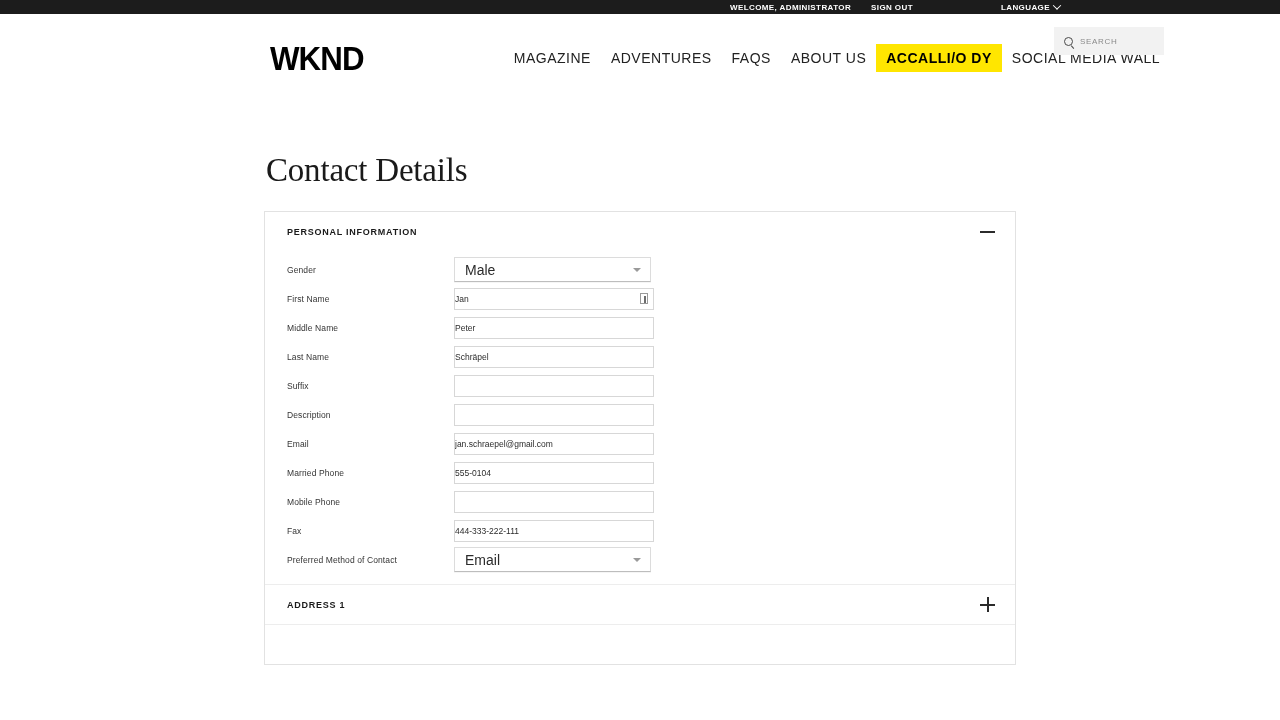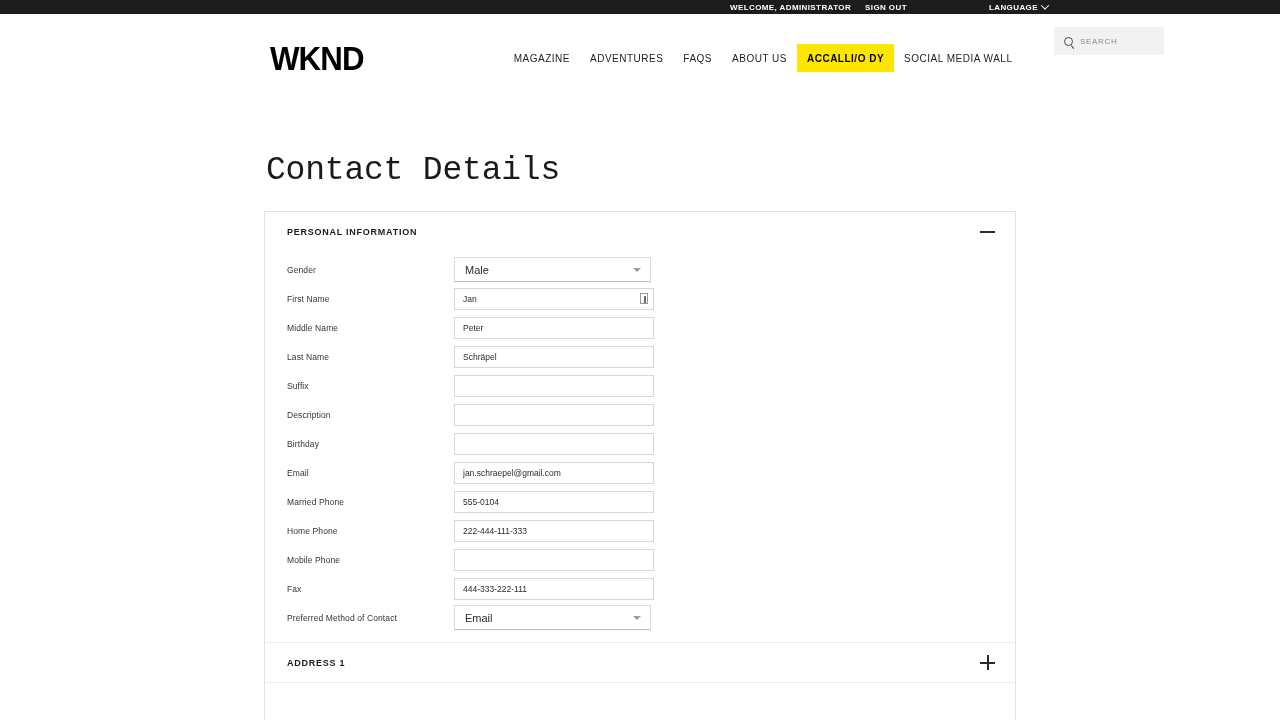--- a/index.html
+++ b/index.html
@@ -21,21 +21,21 @@
     justify-content: center;
     font-size: 8px;
     letter-spacing: 0.4px;
     font-weight: 700;
   }
   .topbar-inner {
     width: 1280px;
     display: flex;
     align-items: center;
     padding-left: 730px;
-    gap: 0;
+    gap: 6px;
   }
   .topbar-item {
     color: #ffffff;
     text-decoration: none;
     white-space: nowrap;
     margin-right: 14px;
     cursor: pointer;
   }
   .topbar-lang {
     margin-left: 68px;
@@ -83,21 +83,21 @@
   .nav {
     display: flex;
     align-items: stretch;
     margin-left: 132px;
     height: 28px;
   }
   .nav a {
     display: flex;
     align-items: center;
     padding: 0 10px;
-    font-size: 10px;
+    font-size: 14px;
     letter-spacing: 0.5px;
     color: #222222;
     text-decoration: none;
     font-weight: 400;
     white-space: nowrap;
     cursor: pointer;
   }
   .nav a.active {
     background: #ffe600;
     font-weight: 700;
@@ -137,21 +137,21 @@
     color: #8a8a8a;
   }
 
   
   .content {
     width: 752px;
     margin: 0 auto;
     padding-top: 52px;
   }
   .page-title {
-    font-family: Liberation Mono, monospace;
+    font-family: Liberation Serif, serif;
     font-size: 33px;
     font-weight: 400;
     color: #1a1a1a;
     margin: 0 0 22px 2px;
     letter-spacing: -0.2px;
   }
 
   
   .panel {
     border: 1px solid #e2e2e2;
@@ -213,21 +213,21 @@
   .ctl { position: relative; }
 
   .txt {
     width: 200px;
     height: 22px;
     border: 1px solid #d7d7d7;
     background: #ffffff;
     font-family: "Liberation Sans", sans-serif;
     font-size: 8.5px;
     color: #2b2b2b;
-    padding: 0 8px;
+    padding: 0 0;
     outline: none;
   }
   .txt.has-icon { padding-right: 22px; width: 200px; }
 
   .field-icon {
     position: absolute;
     right: 6px; top: 5px;
     width: 8px; height: 11px;
     border: 1px solid #9a9a9a;
     background: #ffffff;
@@ -244,21 +244,21 @@
   .sel {
     width: 197px;
     height: 25px;
     border: 1px solid #dcdcdc;
     border-bottom-color: #bdbdbd;
     background: #ffffff;
     display: flex;
     align-items: center;
     justify-content: space-between;
     padding: 0 9px 0 10px;
-    font-size: 11px;
+    font-size: 14px;
     color: #2b2b2b;
     cursor: pointer;
     box-shadow: 0 1px 0 rgba(0,0,0,0.04);
   }
   .caret {
     width: 0; height: 0;
     border-left: 4px solid transparent;
     border-right: 4px solid transparent;
     border-top: 4px solid #9a9a9a;
     flex: none;
@@ -330,34 +330,26 @@
         </div>
         <div class="row">
           <div class="lbl">Suffix</div>
           <div class="ctl"><input type="text" class="txt" placeholder="" value="" style=""></div>
         </div>
         <div class="row">
           <div class="lbl">Description</div>
           <div class="ctl"><input type="text" class="txt" placeholder="" value="" style=""></div>
         </div>
         <div class="row">
-          <div class="lbl">Birthday</div>
-          <div class="ctl"><input type="text" class="txt" placeholder="" value="" style=""></div>
-        </div>
-        <div class="row">
           <div class="lbl">Email</div>
           <div class="ctl"><input type="text" class="txt" placeholder="" value="jan.schraepel@gmail.com" style=""></div>
         </div>
         <div class="row">
           <div class="lbl">Married Phone</div>
           <div class="ctl"><input type="text" class="txt" placeholder="" value="555-0104" style=""></div>
-        </div>
-        <div class="row">
-          <div class="lbl">Home Phone</div>
-          <div class="ctl"><input type="text" class="txt" placeholder="" value="222-444-111-333" style=""></div>
         </div>
         <div class="row">
           <div class="lbl">Mobile Phone</div>
           <div class="ctl"><input type="text" class="txt" placeholder="" value="" style=""></div>
         </div>
         <div class="row">
           <div class="lbl">Fax</div>
           <div class="ctl"><input type="text" class="txt" placeholder="" value="444-333-222-111" style=""></div>
         </div>
         <div class="row">

